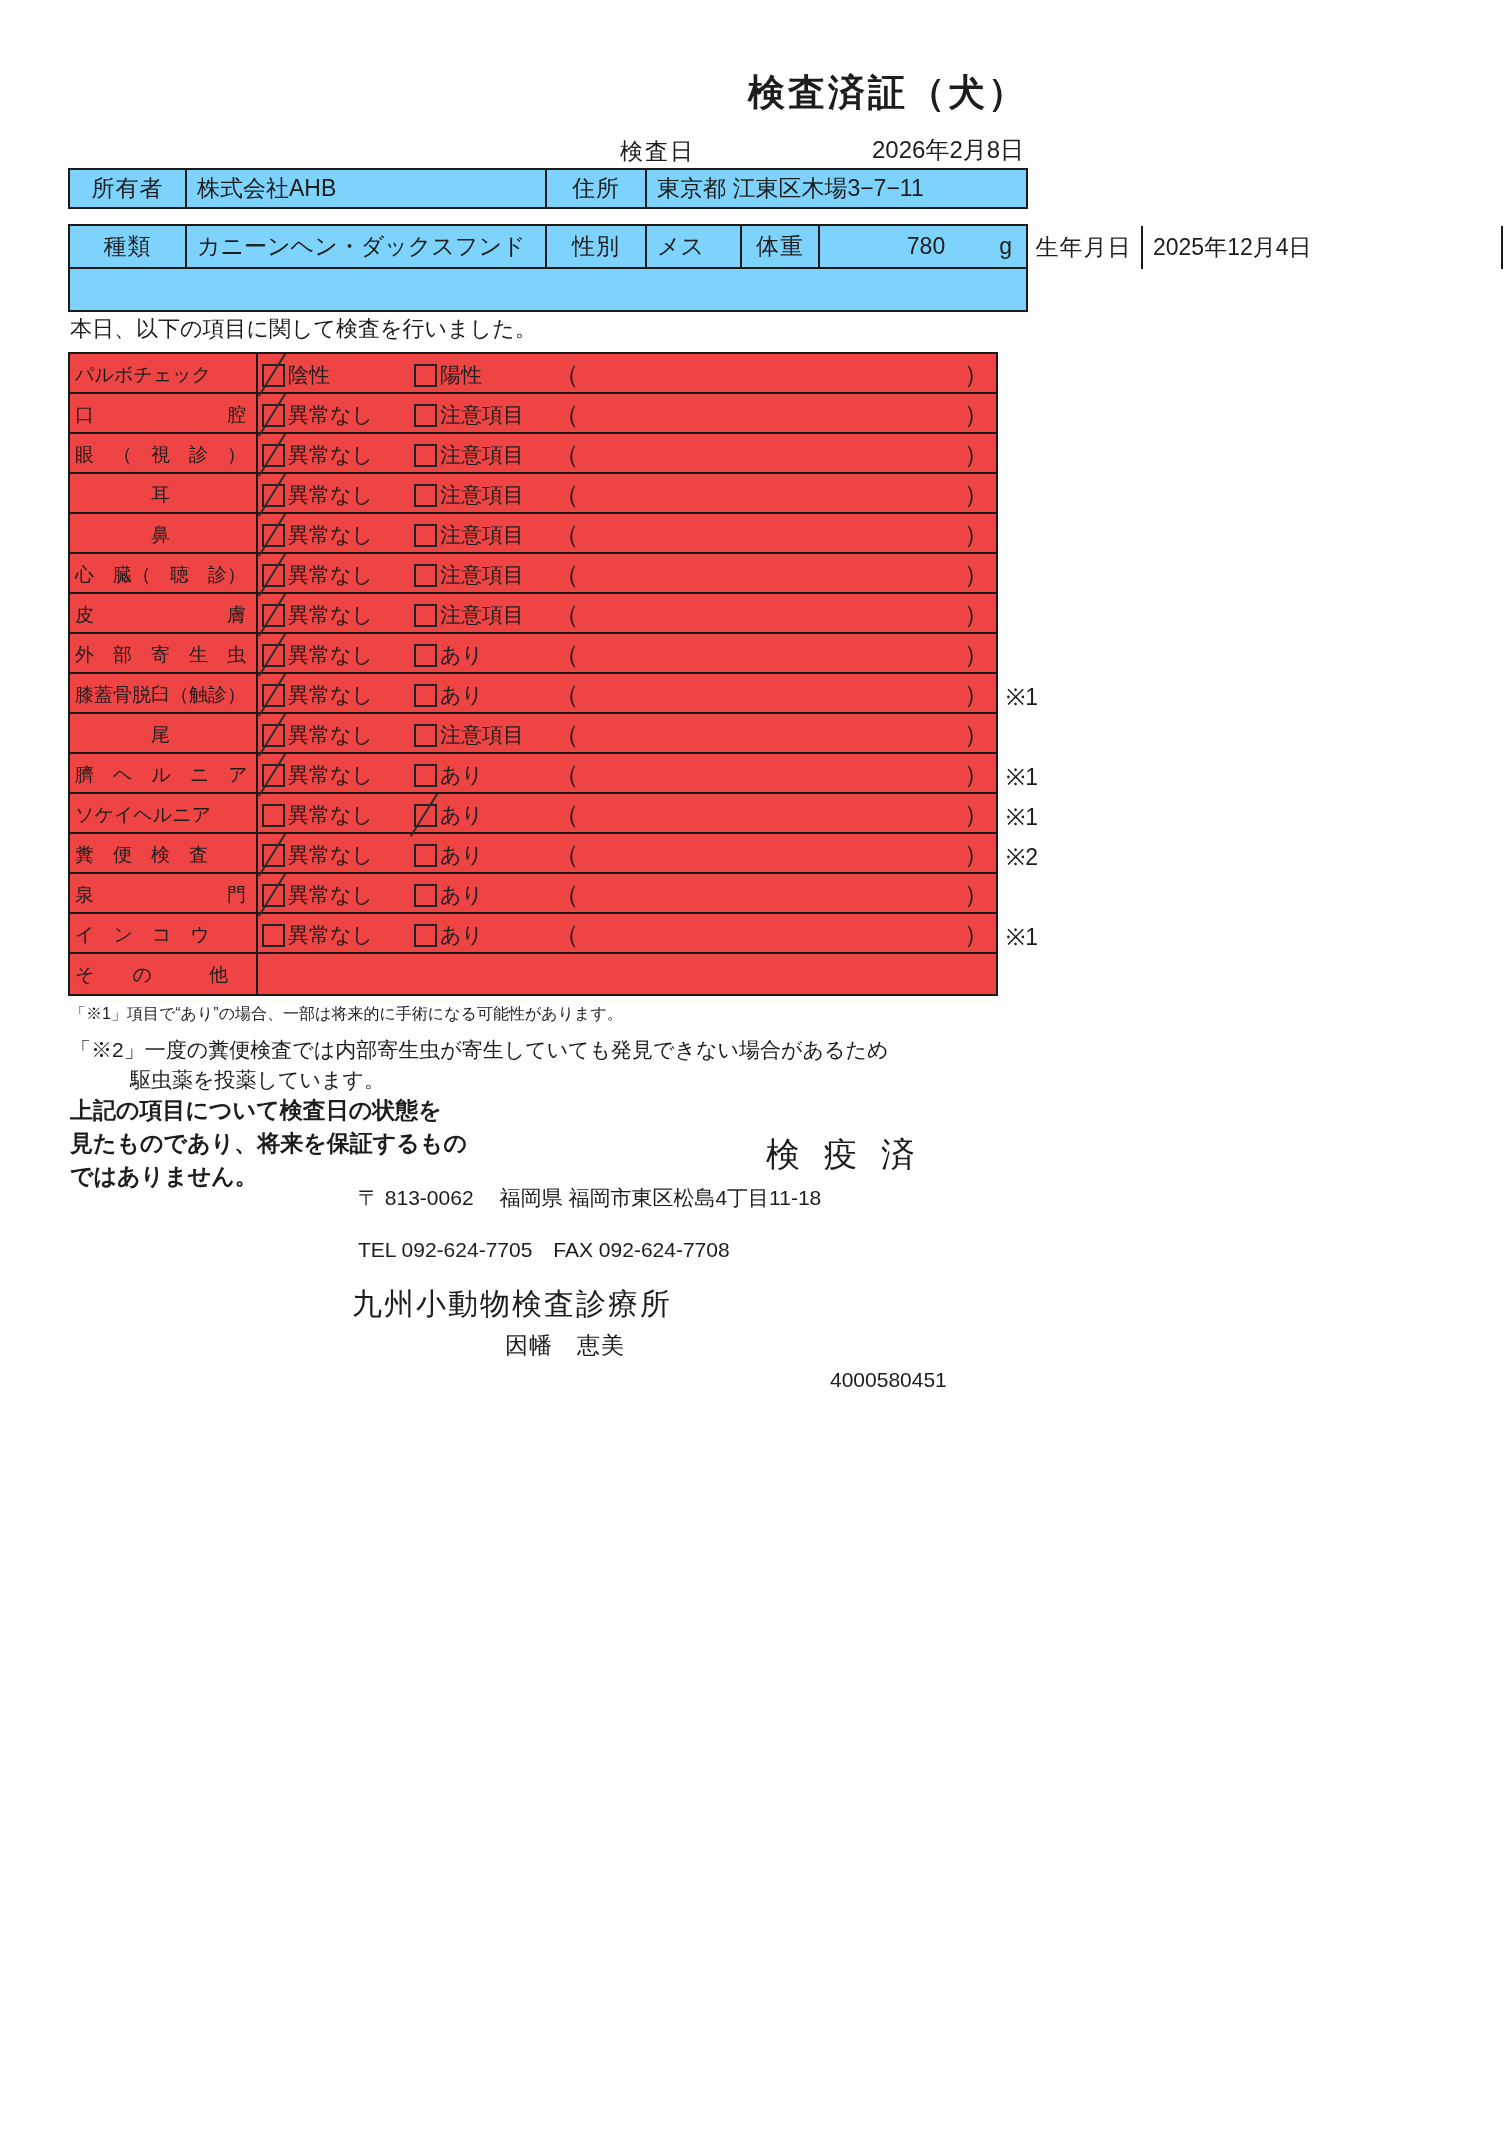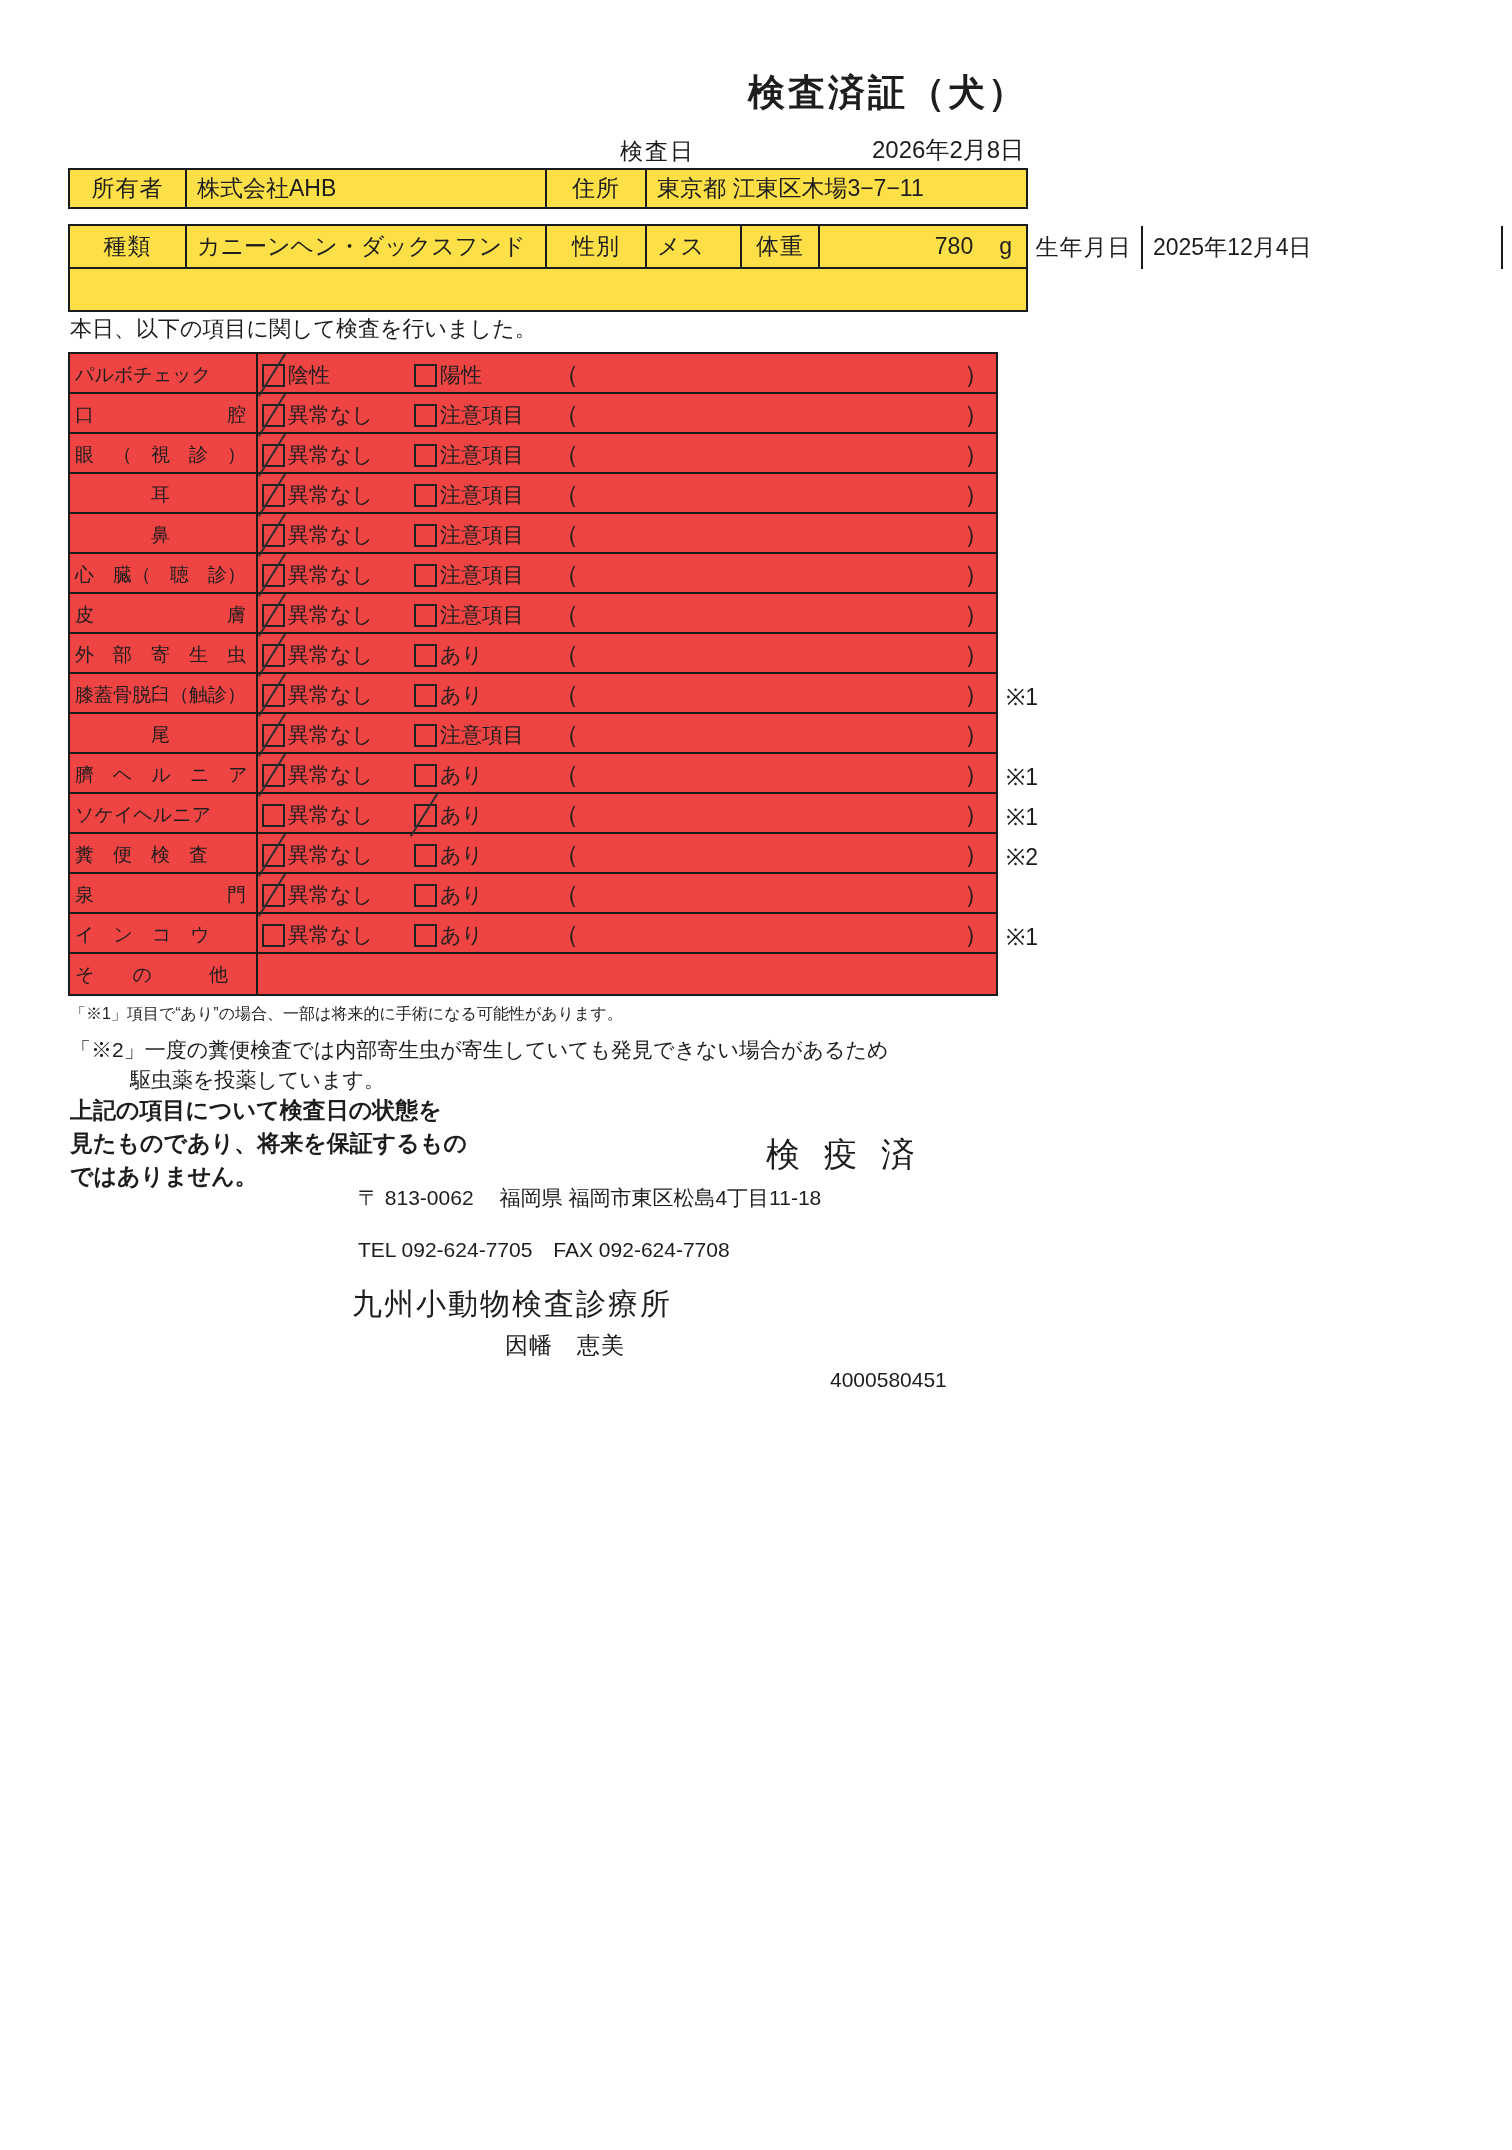--- a/index.html
+++ b/index.html
@@ -13,29 +13,29 @@
   }
   
   .doc-title{
     position:absolute;left:68px;top:68px;width:960px;
     text-align:right;font-size:37px;font-weight:bold;letter-spacing:3px;
   }
   
   .insp-date-label{position:absolute;left:620px;top:136px;font-size:23px;letter-spacing:2px;}
   .insp-date-value{position:absolute;left:872px;top:134px;font-size:24px;}
   
-  .info-table{position:absolute;left:68px;display:flex;flex-wrap:wrap;border:2px solid #1a1a1a;box-sizing:border-box;background:#fde047;}
+  .info-table{position:absolute;left:68px;display:flex;flex-wrap:wrap;border:2px solid #1a1a1a;box-sizing:border-box;background:#7dd3fc;}
   .t1{top:168px;width:960px;height:41px;}
   .t2{top:224px;width:960px;height:88px;flex-direction:column;}
   .cell{display:flex;align-items:center;border-right:2px solid #1a1a1a;box-sizing:border-box;font-size:23px;padding:0 10px;overflow:hidden;white-space:nowrap;height:100%;}
   .t2 .cell{height:43px;border-bottom:2px solid #1a1a1a;}
   .t2 .cell.rb{border-bottom:none;}
   .cell.last{border-right:none;}
   .cell.lab{justify-content:center;letter-spacing:1px;padding:0 4px;}
-  .cell.num{justify-content:flex-end;}
+  .cell.num{justify-content:flex-end;gap:28px;}
   .w-label{width:117px;}
   .w-val1{width:360px;}
   .w-label2{width:100px;}
   .w-sex{width:95px;}
   .w-wlab{width:78px;}
   .w-wval{width:206px;}
   .w-noval{width:379px;}
   .unit{margin-left:26px;margin-right:4px;}
   
   .intro{position:absolute;left:70px;top:314px;font-size:22px;}

